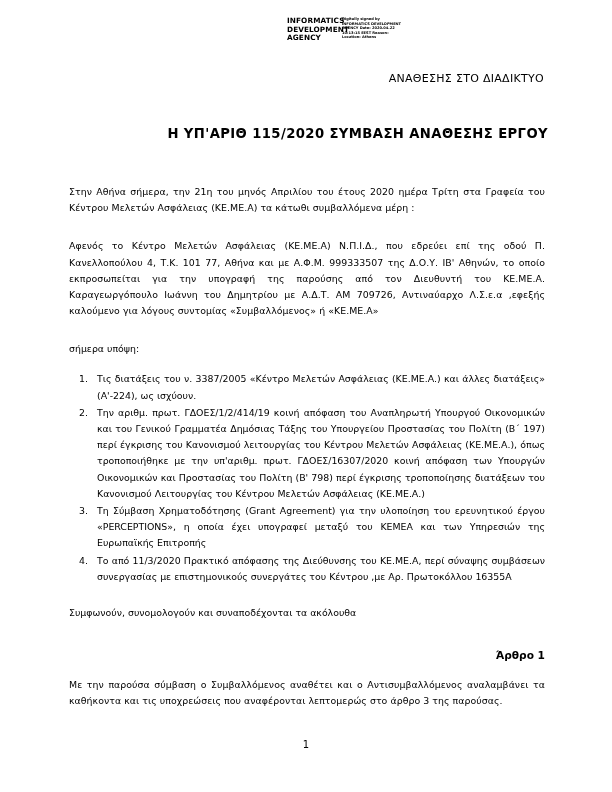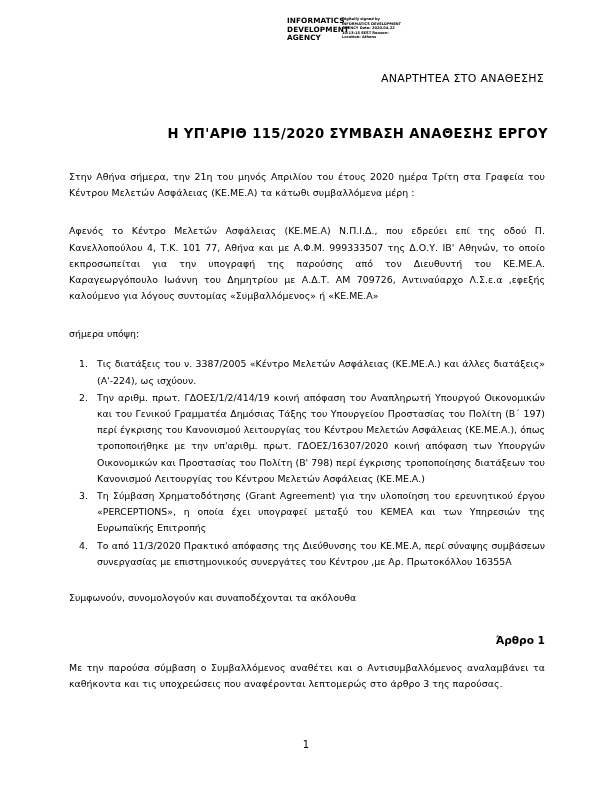--- a/index.html
+++ b/index.html
@@ -87,21 +87,21 @@
     position: absolute;
     top: 168px;
     left: 69px;
     width: 476px;
   }
 
   .para {
     font-size: 9.4px;
     line-height: 16.2px;
     text-align: justify;
-    margin: 1px 0 17px 0;
+    margin: 16px 0 17px 0;
     letter-spacing: 0.05px;
   }
   .para.gap-lg { margin-bottom: 22px; }
 
   .heading-label {
     font-size: 9.4px;
     line-height: 16px;
     margin: 0 0 14px 0;
   }
 
@@ -152,21 +152,21 @@
 <body>
 
 <div class="page">
 
 
   <div class="sig-block">
     <div class="sig-agency">INFORMATICS DEVELOPMENT AGENCY</div>
     <div class="sig-detail">Digitally signed by INFORMATICS DEVELOPMENT AGENCY Date: 2020.04.22 10:13:15 EEST Reason: Location: Athens</div>
   </div>
 
-  <div class="anartitea">ΑΝΑΡΤΗΤΕΑ ΣΤΟ ΑΝΑΘΕΣΗΣ</div>
+  <div class="anartitea">ΑΝΑΘΕΣΗΣ ΣΤΟ ΔΙΑΔΙΚΤΥΟ</div>
 
   <div class="doc-title">Η ΥΠ'ΑΡΙΘ 115/2020 ΣΥΜΒΑΣΗ ΑΝΑΘΕΣΗΣ ΕΡΓΟΥ</div>
 
   <div class="content">
 
     <p class="para gap-lg">Στην Αθήνα σήμερα, την  21η του μηνός Απριλίου του έτους 2020  ημέρα Τρίτη στα Γραφεία του Κέντρου Μελετών Ασφάλειας (ΚΕ.ΜΕ.Α) τα κάτωθι συμβαλλόμενα μέρη :</p>
 
     <p class="para gap-lg">Αφενός το Κέντρο Μελετών Ασφάλειας (ΚΕ.ΜΕ.Α) Ν.Π.Ι.Δ., που εδρεύει επί της οδού Π. Κανελλοπούλου 4, Τ.Κ. 101 77, Αθήνα και με Α.Φ.Μ. 999333507 της Δ.Ο.Υ. ΙΒ' Αθηνών, το οποίο εκπροσωπείται για την υπογραφή της παρούσης από τον  Διευθυντή του ΚΕ.ΜΕ.Α. Καραγεωργόπουλο Ιωάννη του Δημητρίου με Α.Δ.Τ. ΑΜ 709726, Αντιναύαρχο Λ.Σ.ε.α ,εφεξής καλούμενο για λόγους συντομίας «Συμβαλλόμενος» ή «ΚΕ.ΜΕ.Α»</p>
 
 

